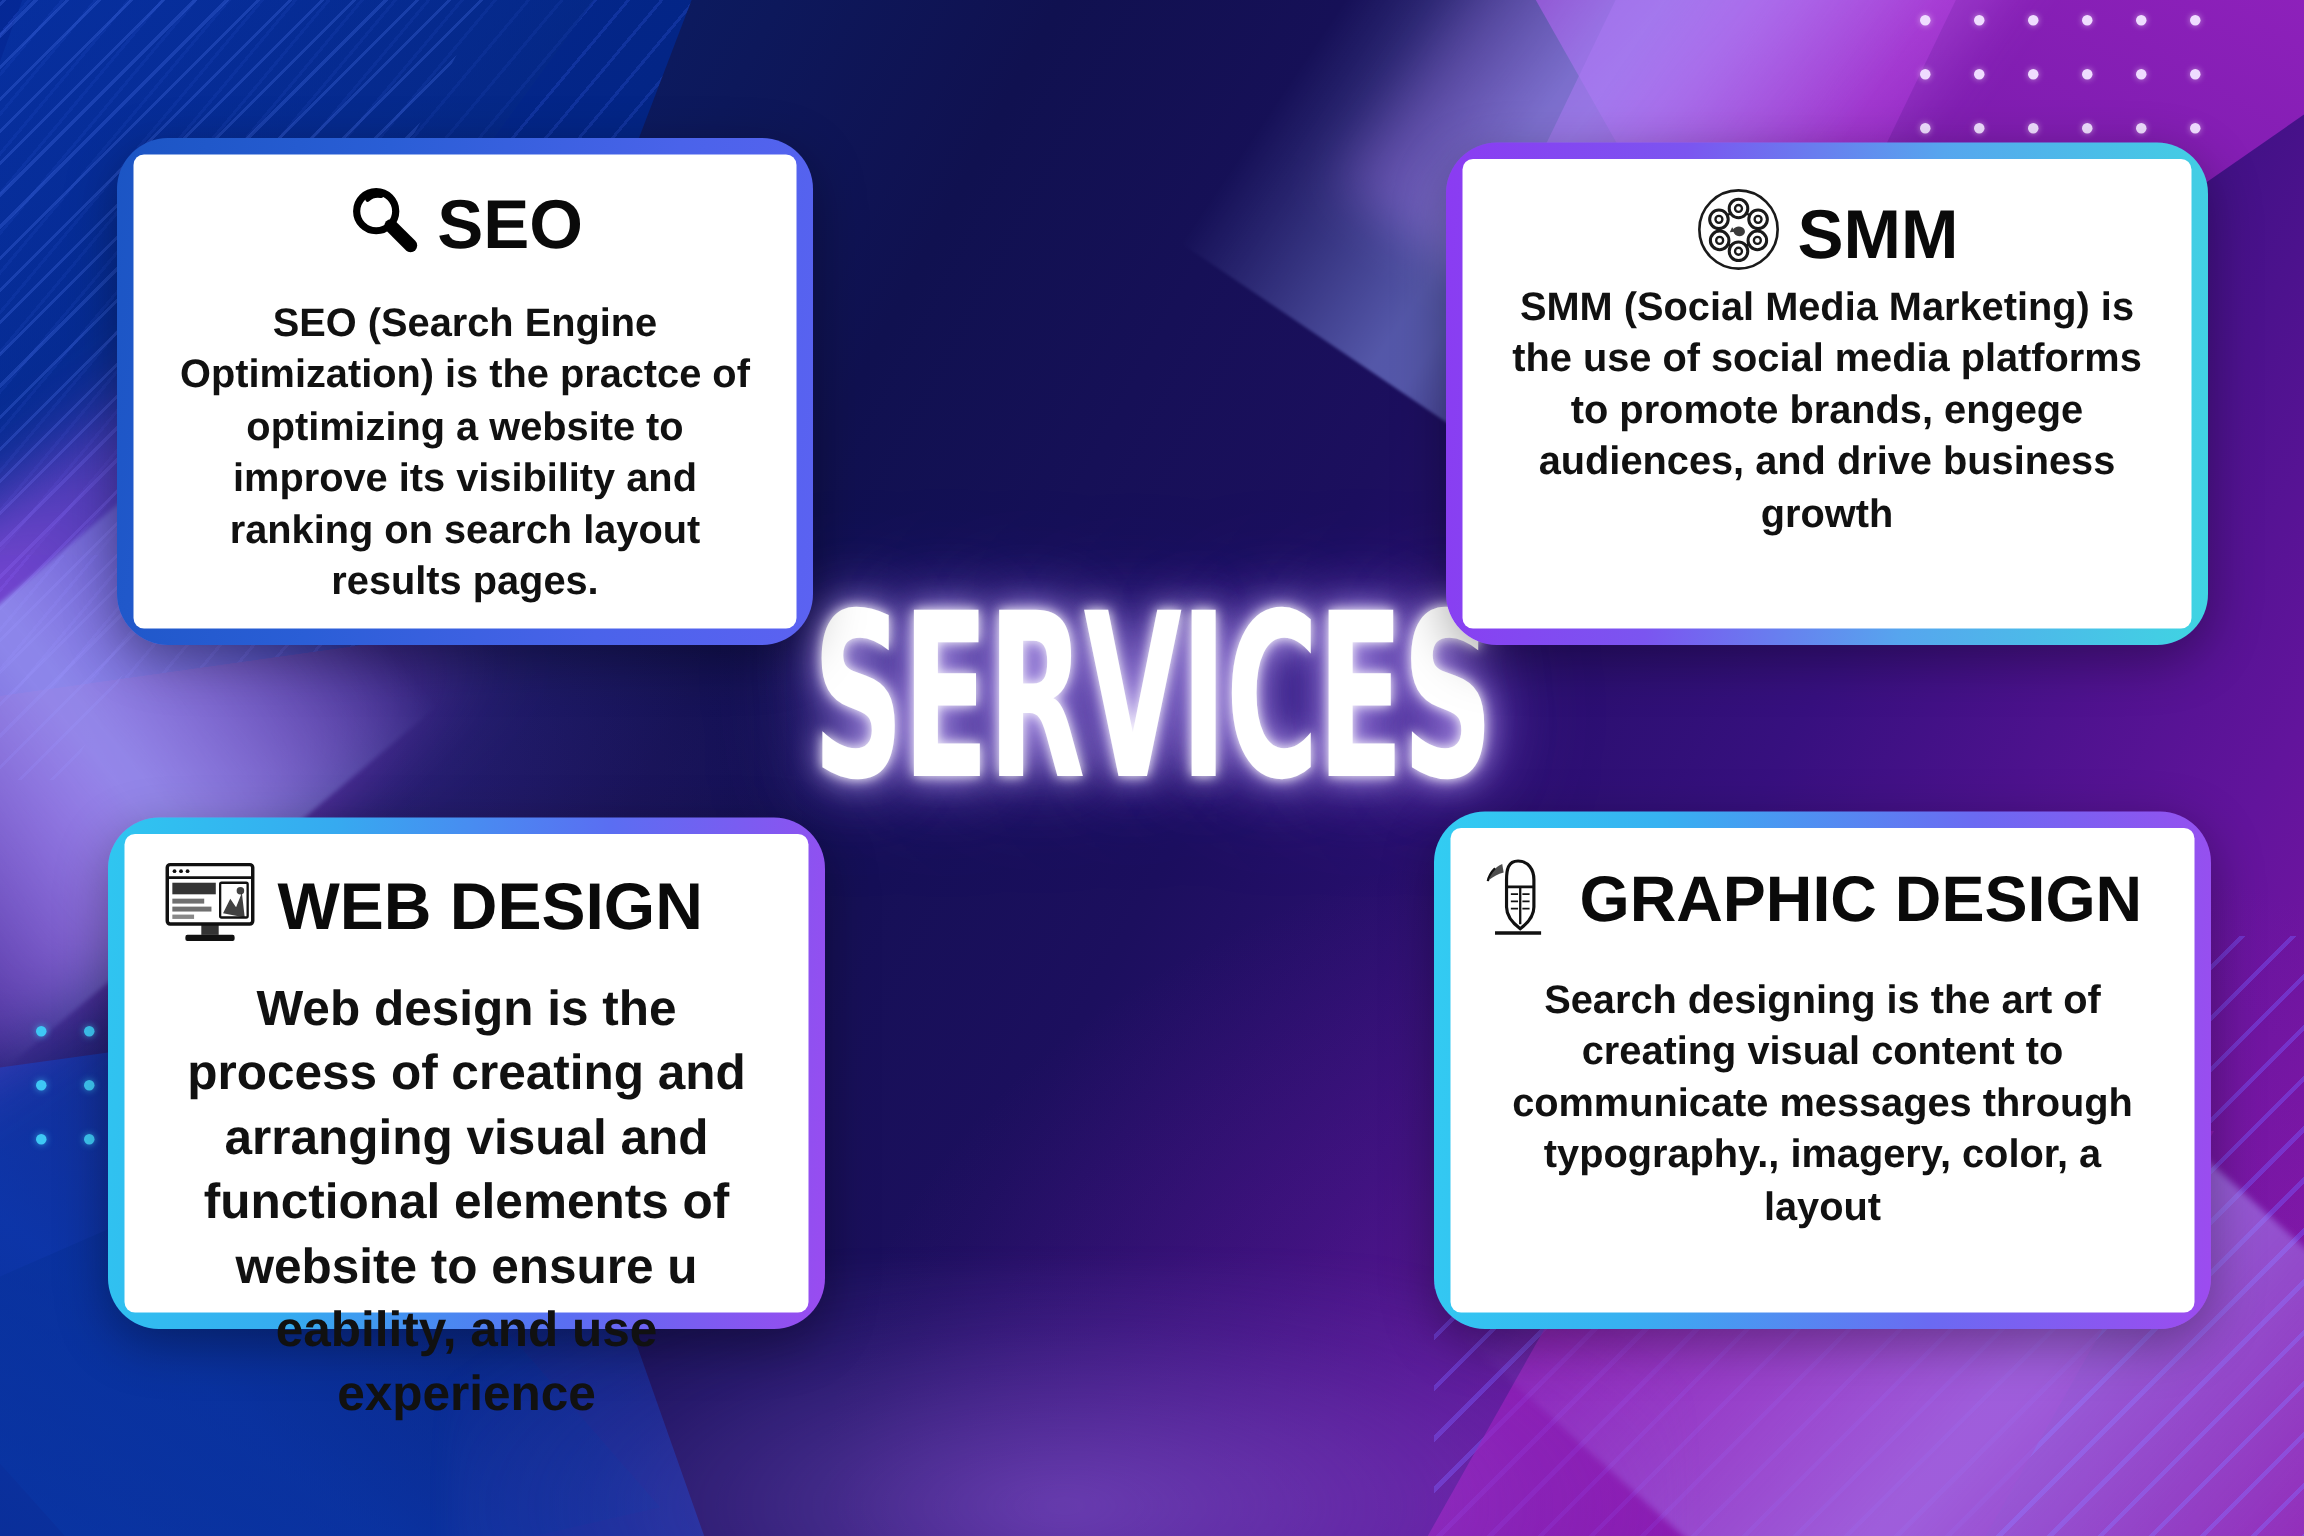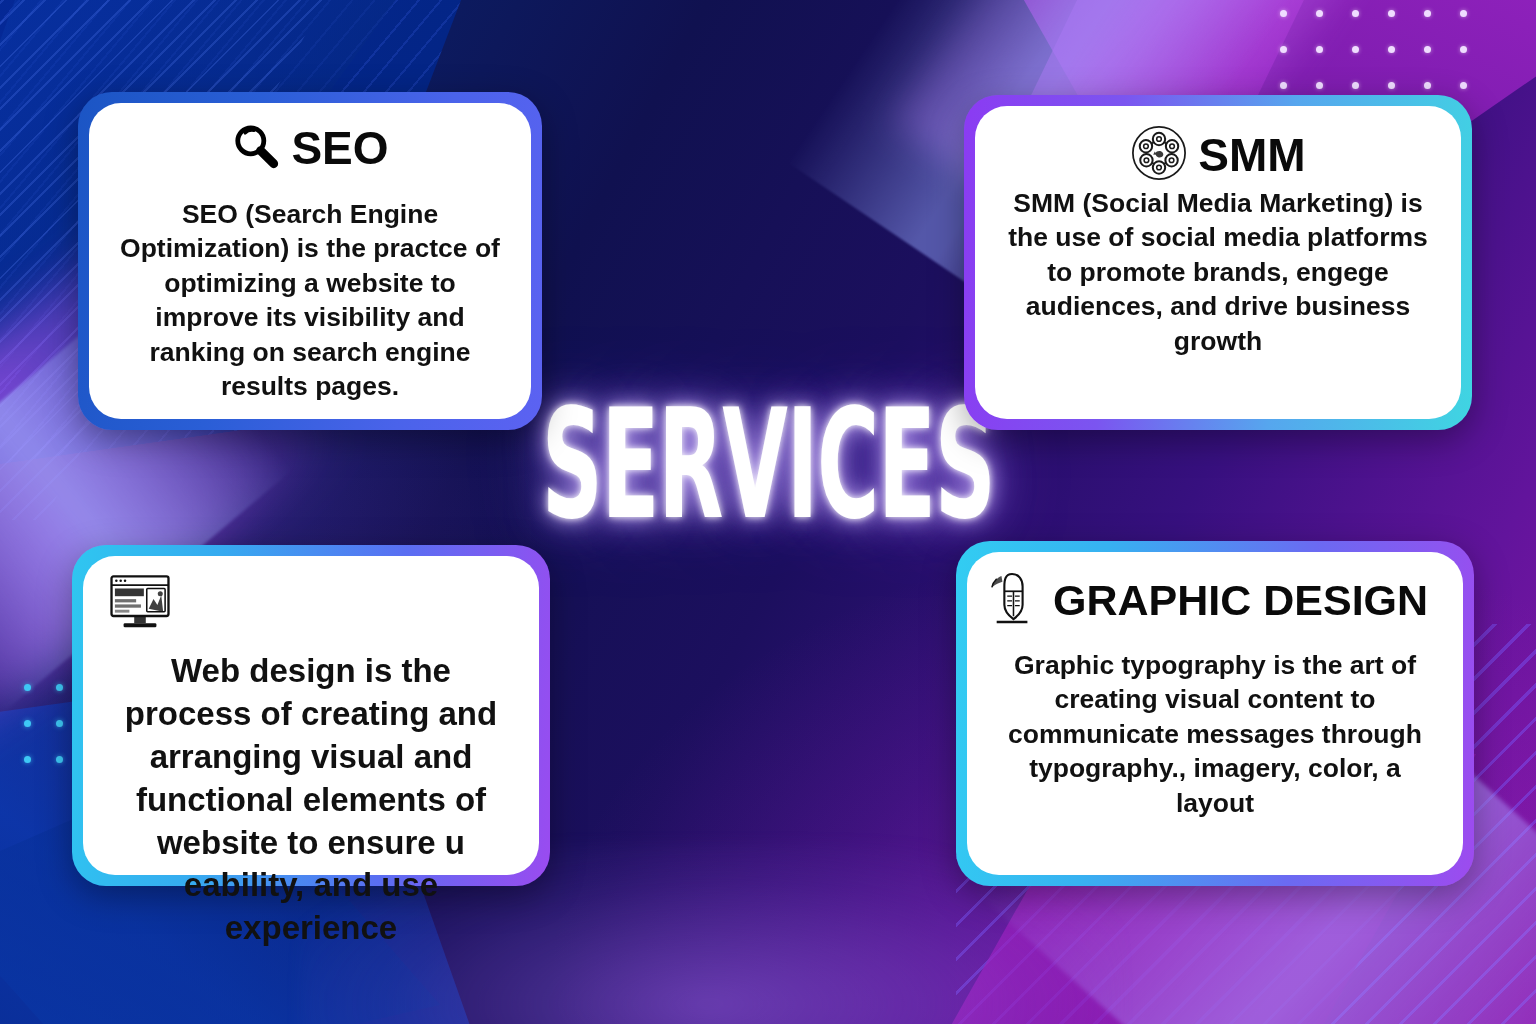--- a/index.html
+++ b/index.html
@@ -177,21 +177,21 @@
   .card{
     position:absolute;
     border-radius:34px;
     padding:11px;
     z-index:5;
     box-shadow:0 10px 34px rgba(0,0,0,.34);
   }
   .card-inner{
     width:100%; height:100%;
     background:#ffffff;
-    border-radius:32px;
+    border-radius:7px;
     padding:18px 22px 16px;
     display:flex; flex-direction:column; align-items:center;
   }
   .card-head{
     display:flex; align-items:center; justify-content:center;
     gap:10px;
     width:100%;
   }
   .card-title{
     font-family:"Liberation Sans", sans-serif;
@@ -303,21 +303,21 @@
       <div class="card-head">
         <span class="icon">
           <svg width="50" height="50" viewBox="0 0 48 48" aria-hidden="true">
             <circle cx="19" cy="19" r="12.5" fill="none" stroke="#000" stroke-width="4.6"></circle>
             <path d="M13.5 11.5a10 10 0 0 1 8.5-2.4" fill="none" stroke="#000" stroke-width="3" stroke-linecap="round"></path>
             <path d="M28.4 28.4 L41 41" stroke="#000" stroke-width="8.5" stroke-linecap="round"></path>
           </svg>
         </span>
         <span class="card-title">SEO</span>
       </div>
-      <div class="card-body">SEO (Search Engine Optimization) is the practce of optimizing a website to improve its visibility and ranking on search engine results pages.</div>
+      <div class="card-body">SEO (Search Engine Optimization) is the practce of optimizing a website to improve its visibility and ranking on search layout results pages.</div>
     </div>
   </div>
 
   <div class="card" id="card-smm">
     <div class="card-inner">
       <div class="card-head">
         <span class="icon">
           <svg width="58" height="58" viewBox="0 0 60 60" aria-hidden="true">
             <circle cx="30" cy="30" r="27" fill="none" stroke="#1a1a1a" stroke-width="1.8"></circle>
             <g fill="none" stroke="#1a1a1a" stroke-width="1.6">
@@ -361,20 +361,21 @@
             <rect x="6" y="26" width="22" height="3.4" fill="#111" opacity=".6"></rect>
             <rect x="6" y="31.5" width="27" height="3.4" fill="#111" opacity=".6"></rect>
             <rect x="6" y="37" width="15" height="3" fill="#111" opacity=".5"></rect>
             <rect x="39" y="15" width="19" height="24" rx="1" fill="none" stroke="#111" stroke-width="1.6"></rect>
             <path d="M41 36 L46 26 L50 32 L54 22 L56 39 Z" fill="#111" opacity=".8"></path>
             <circle cx="53" cy="20.5" r="2.6" fill="#111" opacity=".8"></circle>
             <rect x="26" y="44" width="12" height="7" fill="#111" opacity=".85"></rect>
             <rect x="15" y="51" width="34" height="4.2" rx="1.4" fill="#111"></rect>
           </svg>
         </span>
+        <span class="card-title">WEB DESIGN</span>
       </div>
       <div class="card-body">Web design is the process of creating and arranging visual and functional elements of website to ensure u eability, and use experience</div>
     </div>
   </div>
 
   <div class="card" id="card-graphic">
     <div class="card-inner">
       <div class="card-head">
         <span class="icon">
           <svg width="48" height="56" viewBox="0 0 50 58" aria-hidden="true">
@@ -382,17 +383,17 @@
             <path d="M16 22 H35" stroke="#111" stroke-width="1.8"></path>
             <path d="M25.5 22 V48" stroke="#111" stroke-width="1.6"></path>
             <path d="M19 27 h5 M19 32 h5 M27 27 h5 M27 32 h5 M19 37 h5 M27 37 h5" stroke="#111" stroke-width="1.2"></path>
             <path d="M13 6 C8 8 5 12 4 17 C7 15 10 13 14 12 Z" fill="#111" opacity=".75"></path>
             <path d="M8 9 C5 12 3.5 15 3 18" stroke="#111" stroke-width="1.6" fill="none"></path>
             <path d="M8 54 H40" stroke="#111" stroke-width="2.6"></path>
           </svg>
         </span>
         <span class="card-title">GRAPHIC DESIGN</span>
       </div>
-      <div class="card-body">Graphic typography is the art of creating visual content to communicate messages through typography., imagery, color, a layout</div>
+      <div class="card-body">Search designing is the art of creating visual content to communicate messages through typography., imagery, color, a layout</div>
     </div>
   </div>
 
 </div>
 
 </body></html>

